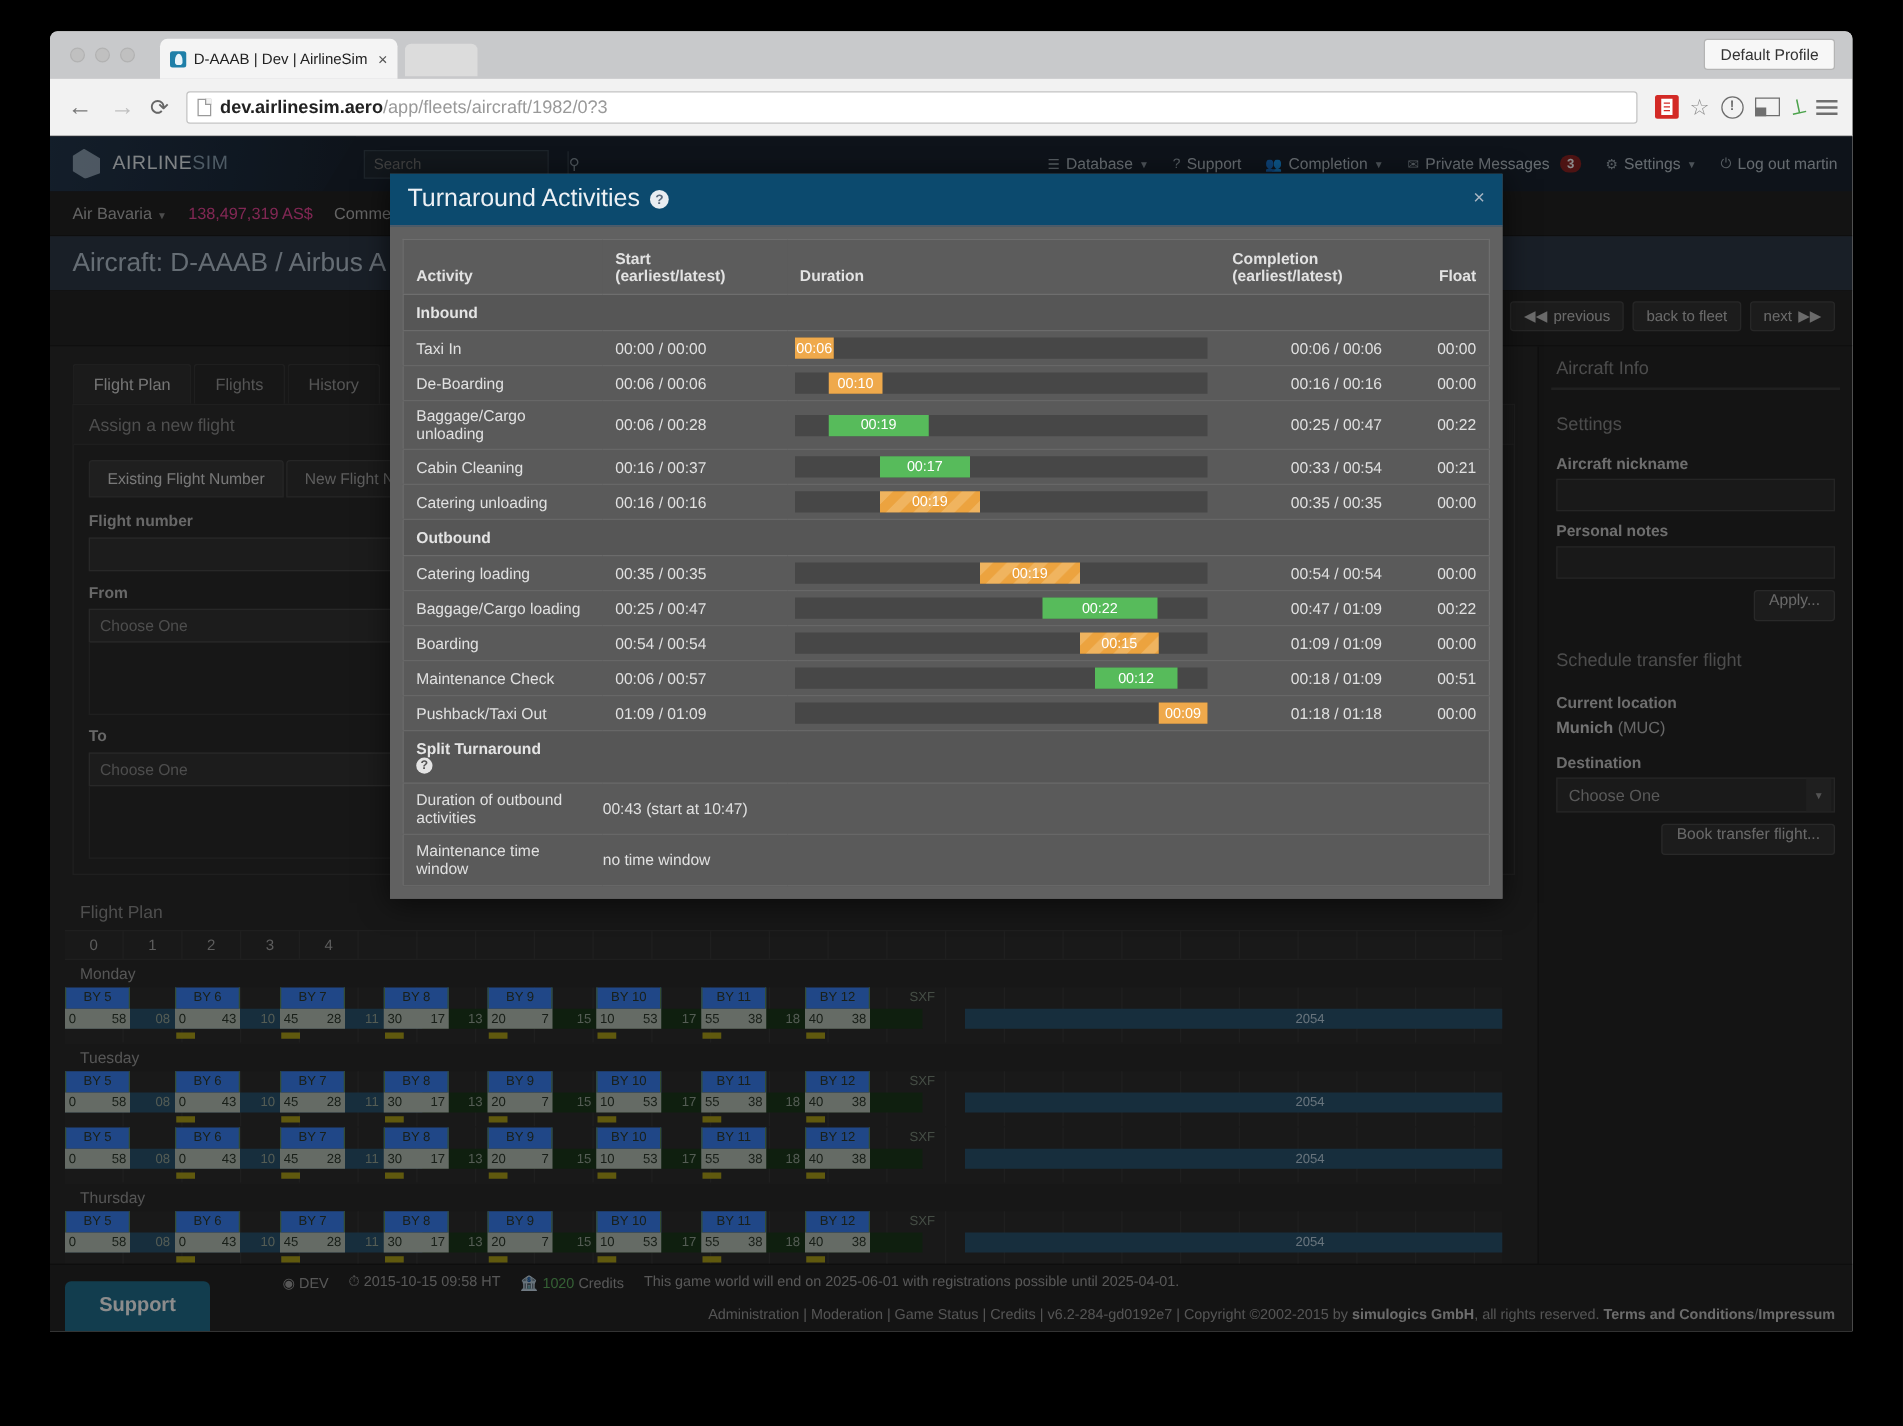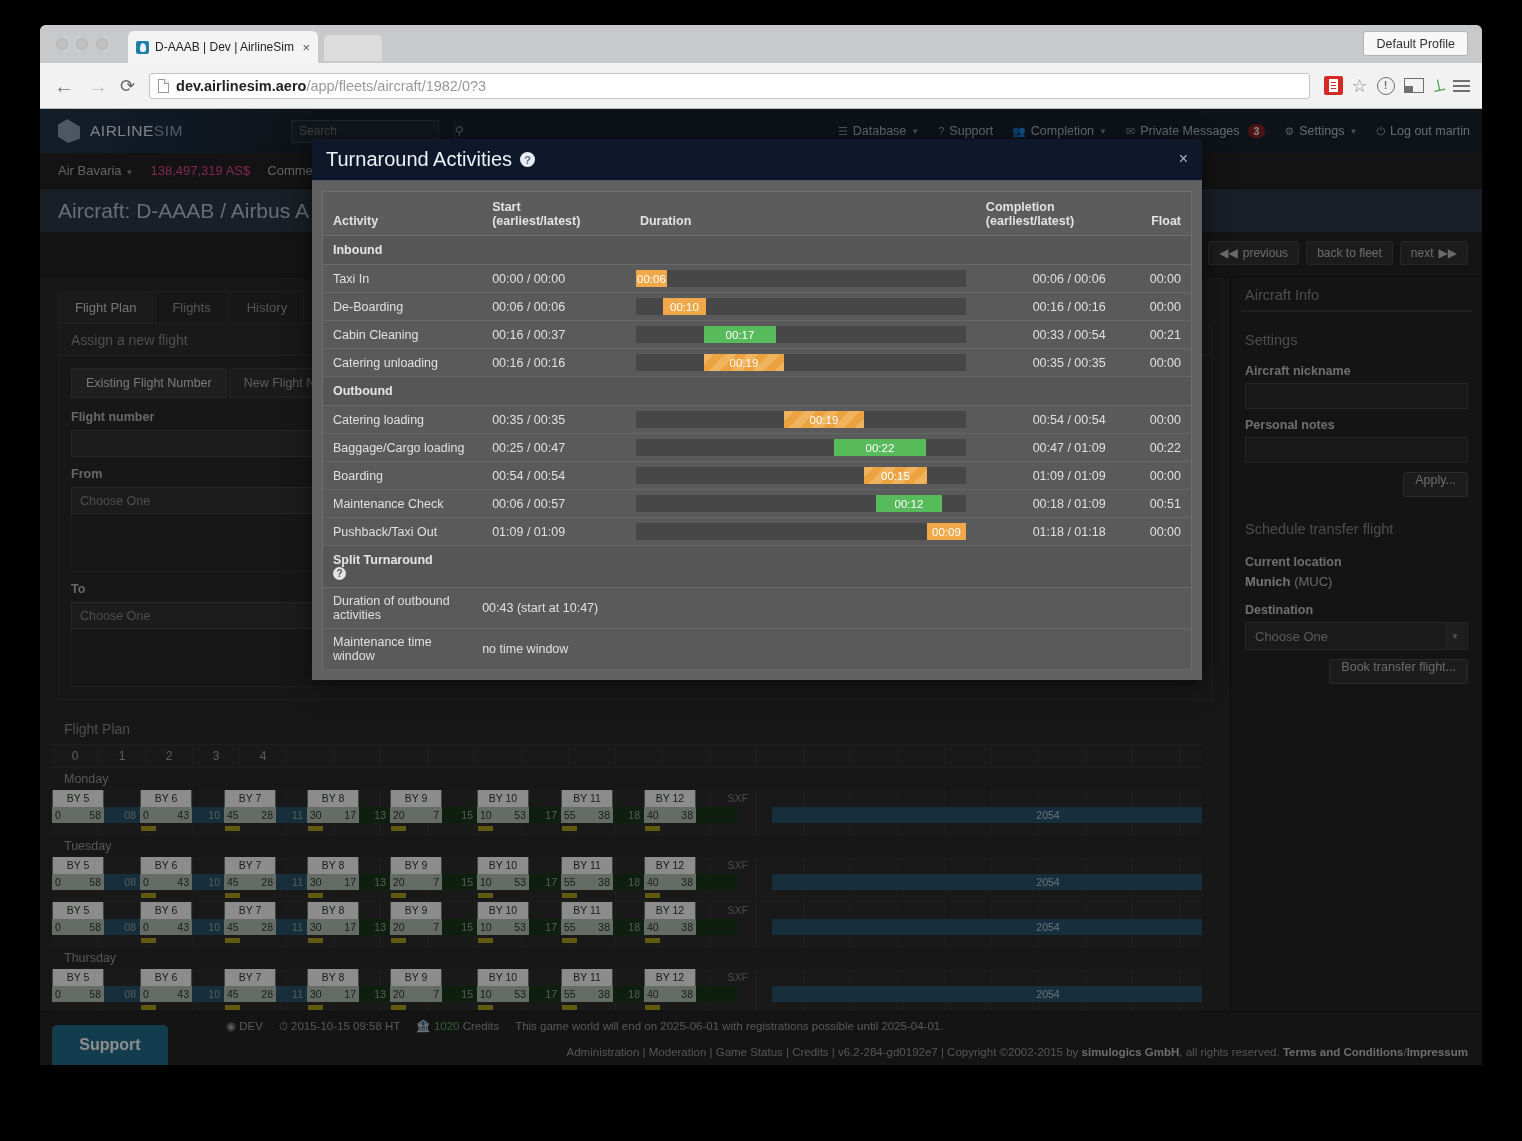--- a/index.html
+++ b/index.html
@@ -150,21 +150,21 @@
   .day-label { height:22px; font-size:12.5px; color:#9d9d9d; display:flex;
     align-items:center; padding-left:12px; background:#2b2b2b;}
   .day-rows { position:relative; height:44px; background:#2e2e2e; }
   .row-grid { position:absolute; inset:0; display:flex; }
   .row-grid i { width:47px; flex:none; border-right:1px solid #3a3a3a; display:block;}
   .seg { position:absolute; font-size:10.5px; line-height:1; }
   .seg-top { top:0; height:17px; display:flex; align-items:center; }
   .seg-mid { top:17px; height:16px; display:flex; align-items:center;}
   .seg-bot { top:33px; height:11px; }
   .apt { color:#7e8d7e; justify-content:flex-end; padding-right:4px; }
-  .flt { background:#ffffff; color:#2e3a2e; justify-content:center; gap:5px;
+  .flt { background:#3b82f6; color:#2e3a2e; justify-content:center; gap:5px;
     border-left:1px solid #5e8a5e; border-right:1px solid #5e8a5e;}
   .green-bar { background:#1d3a1d; }
   .blue-bar { background:#2b5570; }
   .yellow { background:#b0a21a; height:5px; }
   .tnum { color:#9aa89a; font-size:10.5px; }
   .midlbl { background:#b8c3b8; color:#2e3a2e; display:flex; justify-content:space-between;
     padding:0 3px; }
   .bluelbl{ color:#bcd2e2; display:flex; align-items:center; justify-content:center;}
 
   
@@ -192,21 +192,21 @@
     padding-right:14px; font-size:11.5px; color:#9b9b9b; }
   .f-line2 b { color:#c5c5c5; }
   .support-btn { position:absolute; left:12px; bottom:0; width:116px; height:40px;
     background:#21708f; border-radius:5px 5px 0 0; color:#fff; font-size:16px;
     font-weight:bold; display:flex; align-items:center; justify-content:center;}
 
   
   .overlay { position:absolute; inset:0; background:rgba(0,0,0,.45); }
   .modal { position:absolute; left:272px; top:30px; width:890px;
     background:#616161; box-shadow:0 4px 22px rgba(0,0,0,.6); }
-  .m-head { height:42px; background:#0f172a; display:flex; align-items:center;
+  .m-head { height:42px; background:#0c4a6e; display:flex; align-items:center;
     padding:0 14px; position:relative; border-bottom:1px solid #4d5b6b;}
   .m-title { font-size:20px; color:#edf1f5; display:flex; align-items:center; gap:8px;}
   .qmark { width:15px;height:15px;border-radius:50%;background:#e9edf1;color:#5b6b7d;
     font-size:11px;font-weight:bold;display:flex;align-items:center;justify-content:center;}
   .qmark.dark { background:#e4e4e4; color:#555; width:13px;height:13px;font-size:10px;}
   .m-x { position:absolute; right:14px; top:12px; font-size:16px; color:#a9b6c3;
     cursor:pointer; line-height:1;}
   .m-body { padding:10px; background:#616161;}
   .m-table { width:870px; border:1px solid #6e6e6e; border-collapse:collapse;
     background:#5a5a5a;}
@@ -934,20 +934,31 @@
                   <td class="start">00:06 / 00:06</td>
                   <td class="barcell">
                     <div class="track">
                       <div class="bar orange" style="left:27px;width:43px">00:10</div>
                     </div>
                   </td>
                   <td class="comp">00:16 / 00:16</td>
                   <td class="float">00:00</td>
                 </tr>
                 <tr class="act-row">
+                  <td>Baggage/Cargo unloading</td>
+                  <td class="start">00:06 / 00:28</td>
+                  <td class="barcell">
+                    <div class="track">
+                      <div class="bar green" style="left:27px;width:80px">00:19</div>
+                    </div>
+                  </td>
+                  <td class="comp">00:25 / 00:47</td>
+                  <td class="float">00:22</td>
+                </tr>
+                <tr class="act-row">
                   <td>Cabin Cleaning</td>
                   <td class="start">00:16 / 00:37</td>
                   <td class="barcell">
                     <div class="track">
                       <div class="bar green" style="left:68px;width:72px">00:17</div>
                     </div>
                   </td>
                   <td class="comp">00:33 / 00:54</td>
                   <td class="float">00:21</td>
                 </tr>

